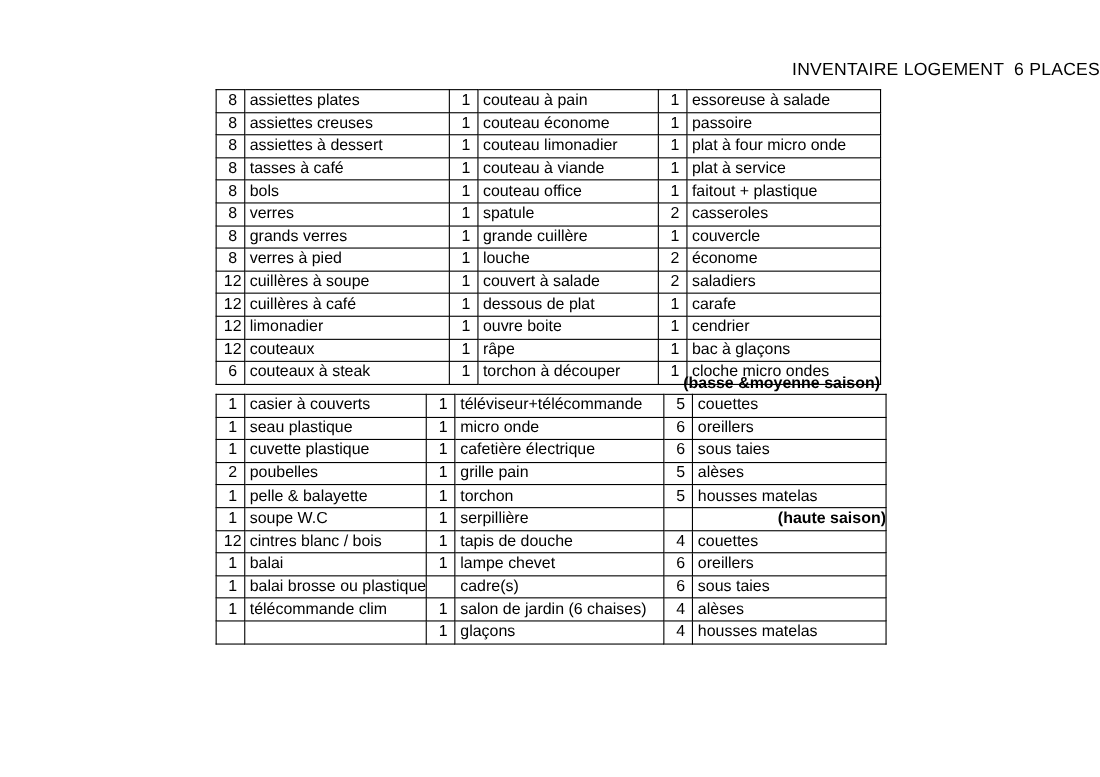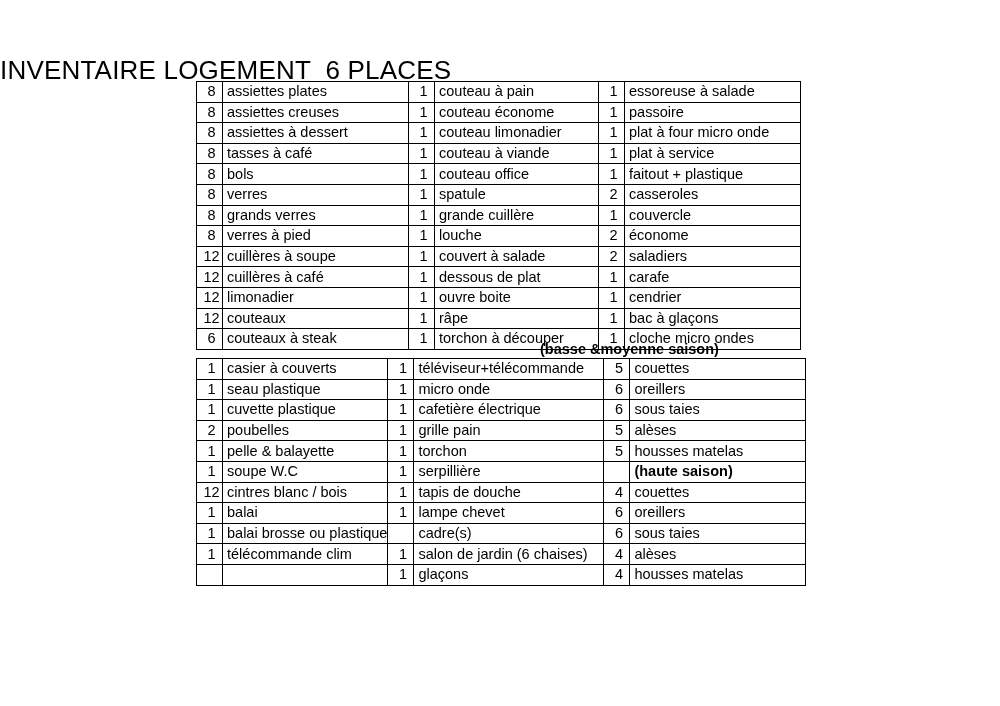--- a/index.html
+++ b/index.html
@@ -20,22 +20,22 @@
     left: 0;
     top: 0;
     width: 1000px;
     height: 706px;
   }
   .doc-title {
     position: absolute;
     left: 0;
     top: 55px;
     width: 1000px;
-    text-align: left;
-    font-size: 26px;
+    text-align: right;
+    font-size: 16px;
     letter-spacing: 0.2px;
     white-space: pre;
   }
   table.inv {
     position: absolute;
     border-collapse: collapse;
     table-layout: fixed;
     font-size: 14.5px;
   }
   table.inv td {
@@ -73,28 +73,28 @@
   #table-general .c-q2 { width: 26px; }
   #table-general .c-n2 { width: 190px; }
   #table-general .c-q3 { width: 26px; }
   #table-general .c-n3 { width: 176px; }
 
   .season-note {
     position: absolute;
     left: 540px;
     top: 341px;
     width: 260px;
-    text-align: left;
+    text-align: right;
     font-size: 14.5px;
     font-weight: bold;
     white-space: nowrap;
   }
   .bold-center {
     font-weight: bold;
-    text-align: left;
+    text-align: right;
     padding: 0;
   }
 </style>
 </head>
 <body>
 
 <div class="page">
 
   <div class="doc-title">INVENTAIRE LOGEMENT  6 PLACES</div>
 

